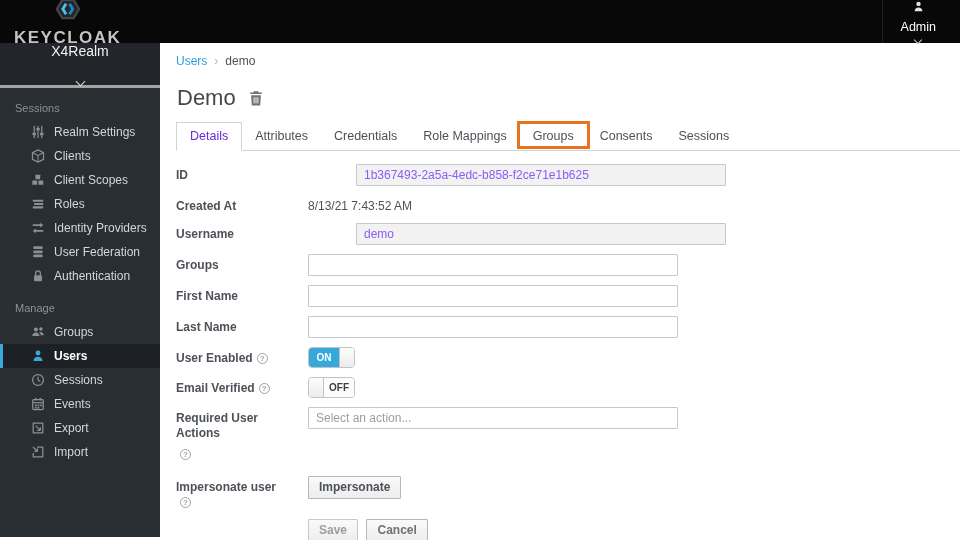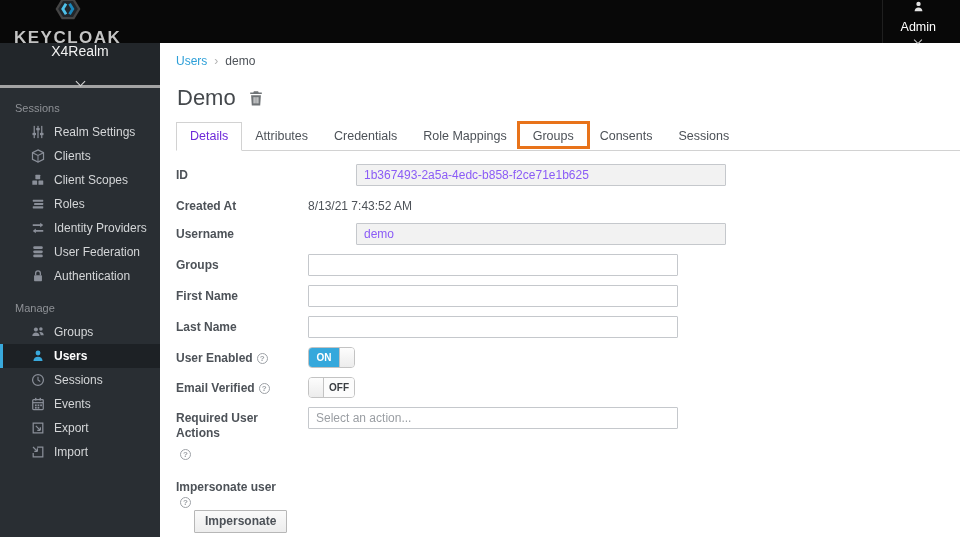--- a/index.html
+++ b/index.html
@@ -61,21 +61,21 @@
   .tg-on-side { flex:1; background:#35a8dc; color:#fff; font-size:10px; font-weight:bold; display:flex; align-items:center; justify-content:center; }
   .tg-off-side { flex:1; background:#fcfcfc; color:#3a3e42; font-size:10px; font-weight:bold; display:flex; align-items:center; justify-content:center; }
   .tg-knob { width:15px; flex:none; background:linear-gradient(#fdfdfd,#ececec); }
   .toggle.on .tg-knob { border-left:1px solid #c3c3c3; }
   .toggle.off .tg-knob { border-right:1px solid #c3c3c3; }
 
   .btn { display:inline-block; font-family:"Liberation Sans",sans-serif; font-size:12px; font-weight:bold; color:#4d5258; background:linear-gradient(#fafafa,#ededed); border:1px solid #b7b7b7; border-radius:1px; padding:3px 10px 4px; cursor:pointer; }
   .btn.disabled { color:#9b9fa3; border-color:#c9c9c9; }
   .btn.cancel { color:#6d7175; margin-left:4px; }
   .row-reqactions { margin-bottom:14px; }
-  .row-impersonate { margin-top:9px;flex-direction:column; }
+  .row-impersonate { margin-top:9px; }
 </style>
 </head>
 <body>
 
 <div class="app">
 
   <div class="topbar">
     <div class="brand">
       <svg width="26" height="26" viewBox="0 0 24 24">
         <polygon points="6.2,2.5 17.8,2.5 23.5,12 17.8,21.5 6.2,21.5 0.5,12" fill="#454545"></polygon>

